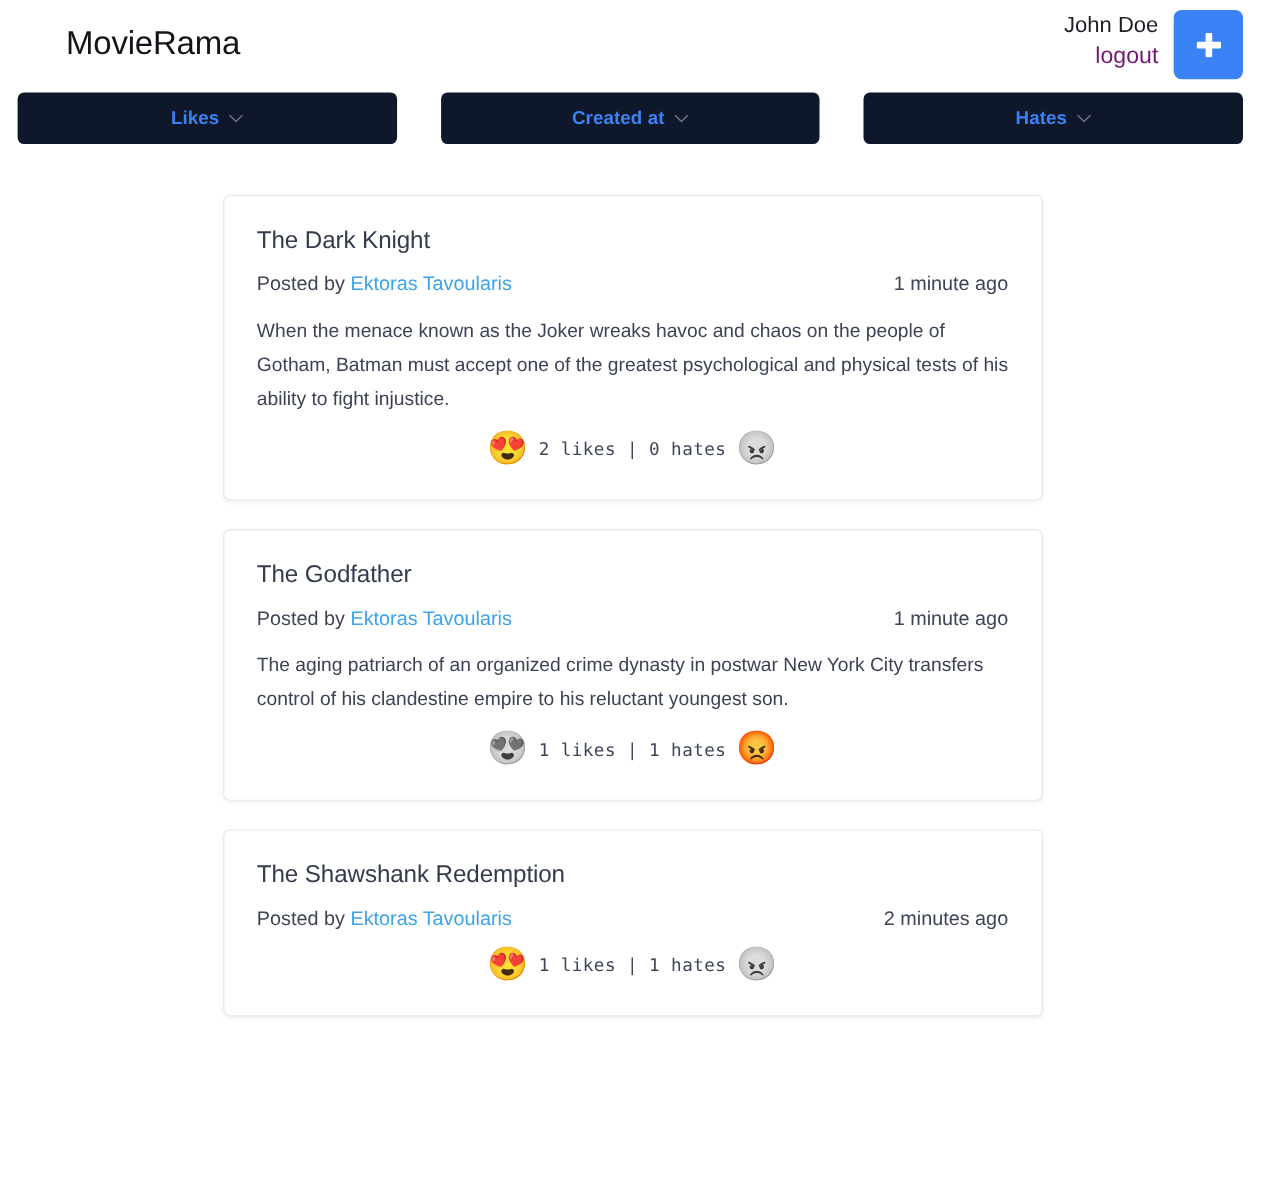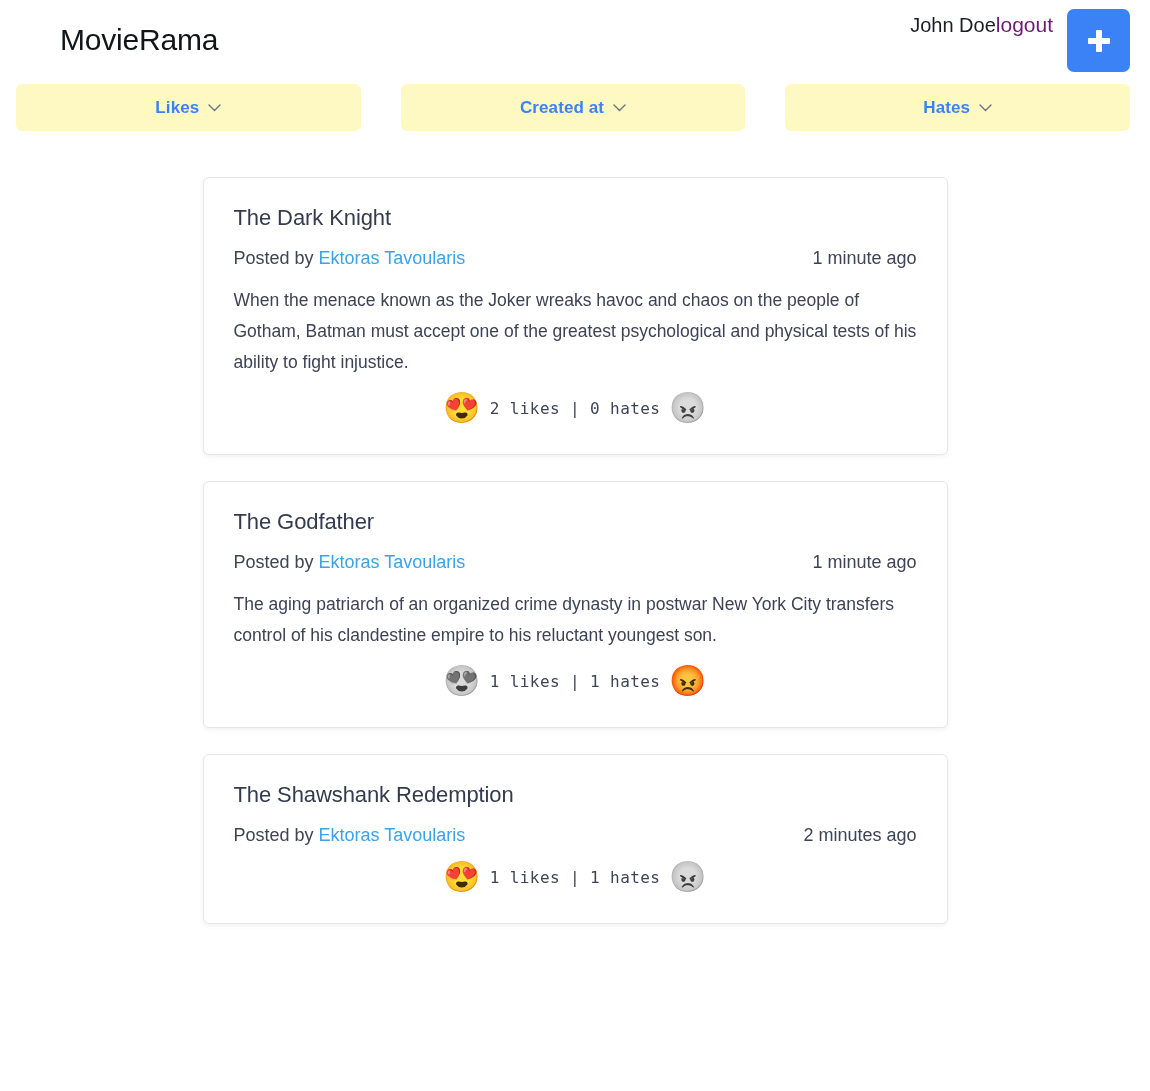--- a/index.html
+++ b/index.html
@@ -43,21 +43,21 @@
     position: absolute;
     right: 20px;
     top: 9px;
     display: flex;
     align-items: flex-start;
     gap: 14px;
   }
 
   .user-meta {
     display: flex;
-    flex-direction: row;
+    flex-direction: column;
     align-items: flex-end;
     padding-top: 1px;
   }
 
   .user-name {
     font-size: 20px;
     color: #1b1f24;
     line-height: 26px;
     font-weight: 400;
   }
@@ -109,21 +109,21 @@
   .filter-bar {
     display: flex;
     gap: 40px;
     padding: 0 20px 0 16px;
     margin-top: 2px;
   }
 
   .filter-button {
     flex: 1 1 0;
     height: 47px;
-    background: #fef9c3;
+    background: #0f172a;
     border: none;
     border-radius: 6px;
     display: flex;
     align-items: center;
     justify-content: center;
     gap: 9px;
     cursor: pointer;
     font-family: "Liberation Sans", sans-serif;
   }
 

